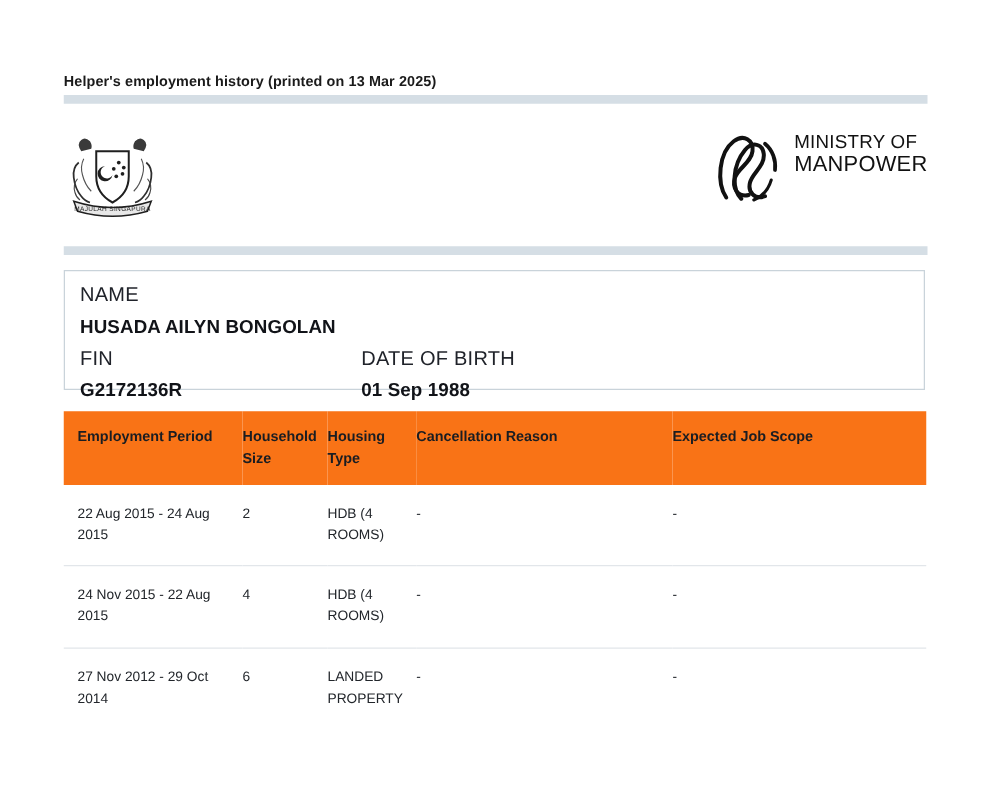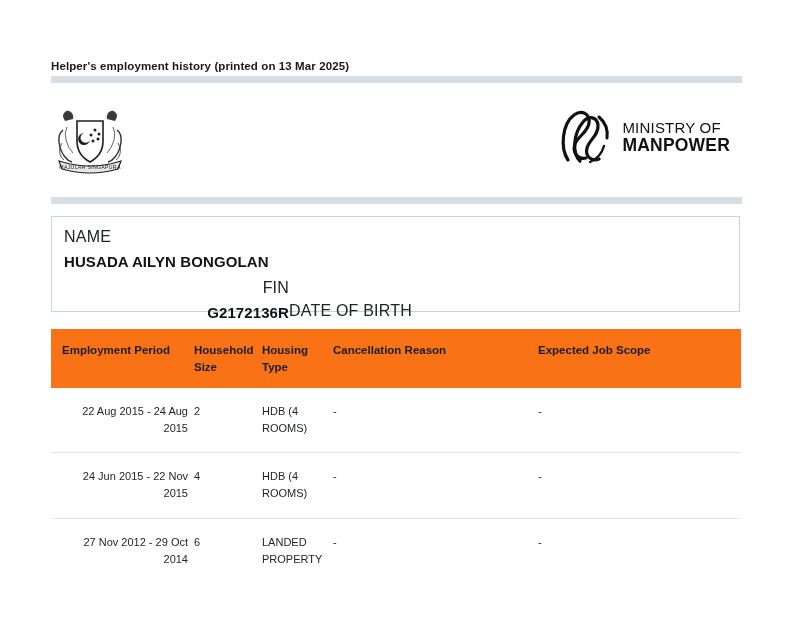--- a/index.html
+++ b/index.html
@@ -46,45 +46,45 @@
   }
   .crest {
     position: absolute;
     left: 0px;
     top: 17px;
     width: 78px;
     height: 72px;
   }
   .mom-logo {
     position: absolute;
-    right: 12px;
+    right: 0px;
     top: 18px;
     width: 160px;
     height: 62px;
     display: flex;
-    align-items: center;
+    align-items: flex-start;
     justify-content: flex-end;
   }
   .mom-mark {
     width: 56px;
     height: 58px;
     margin-right: 8px;
   }
   .mom-text {
     font-family: "Liberation Sans", sans-serif;
     line-height: 1.05;
   }
   .mom-text .l1 {
     font-size: 15px;
     letter-spacing: 0.2px;
     color: #111;
   }
   .mom-text .l2 {
     font-size: 17.5px;
-    font-weight: bold;
+    font-weight: normal;
     letter-spacing: 0.2px;
     color: #111;
   }
   .mid-rule {
     position: absolute;
     left: 51px;
     top: 197px;
     width: 691px;
     height: 7px;
     background: #d5dee5;
@@ -116,23 +116,23 @@
     margin-top: 7px;
     letter-spacing: 0.1px;
   }
   .person-row {
     position: absolute;
     left: 12px;
     top: 62px;
     width: 660px;
     display: flex;
   }
-  .person-col-1 { width: 225px; text-align: right; }
+  .person-col-1 { width: 225px; }
   .person-col-2 { width: 250px; }
-  .person-col-3 { width: 180px; margin-top: 23px; }
+  .person-col-3 { width: 180px; }
 
   table.history {
     position: absolute;
     left: 51px;
     top: 329px;
     width: 690px;
     border-collapse: collapse;
     table-layout: fixed;
   }
   table.history thead th {
@@ -147,21 +147,21 @@
   }
   table.history thead th.c1 { padding-left: 11px; }
   table.history tbody td {
     font-size: 11px;
     color: #22262b;
     padding: 15px 6px 15px 0;
     vertical-align: top;
     line-height: 1.55;
     border-bottom: 1px solid #e2e6ea;
   }
-  table.history tbody td.c1 { padding-left: 11px; text-align: right; }
+  table.history tbody td.c1 { padding-left: 11px; }
   .col1 { width: 143px; }
   .col2 { width: 68px; }
   .col3 { width: 71px; }
   .col4 { width: 205px; }
   .col5 { width: 203px; }
 </style>
 </head>
 <body>
 
 <div class="page">
@@ -260,21 +260,21 @@
     </thead>
     <tbody>
       <tr>
         <td class="c1">22 Aug 2015 - 24 Aug 2015</td>
         <td>2</td>
         <td>HDB (4 ROOMS)</td>
         <td>-</td>
         <td>-</td>
       </tr>
       <tr>
-        <td class="c1">24 Jun 2015 - 22 Nov 2015</td>
+        <td class="c1">24 Nov 2015 - 22 Aug 2015</td>
         <td>4</td>
         <td>HDB (4 ROOMS)</td>
         <td>-</td>
         <td>-</td>
       </tr>
       <tr>
         <td class="c1">27 Nov 2012 - 29 Oct 2014</td>
         <td>6</td>
         <td>LANDED PROPERTY</td>
         <td>-</td>

